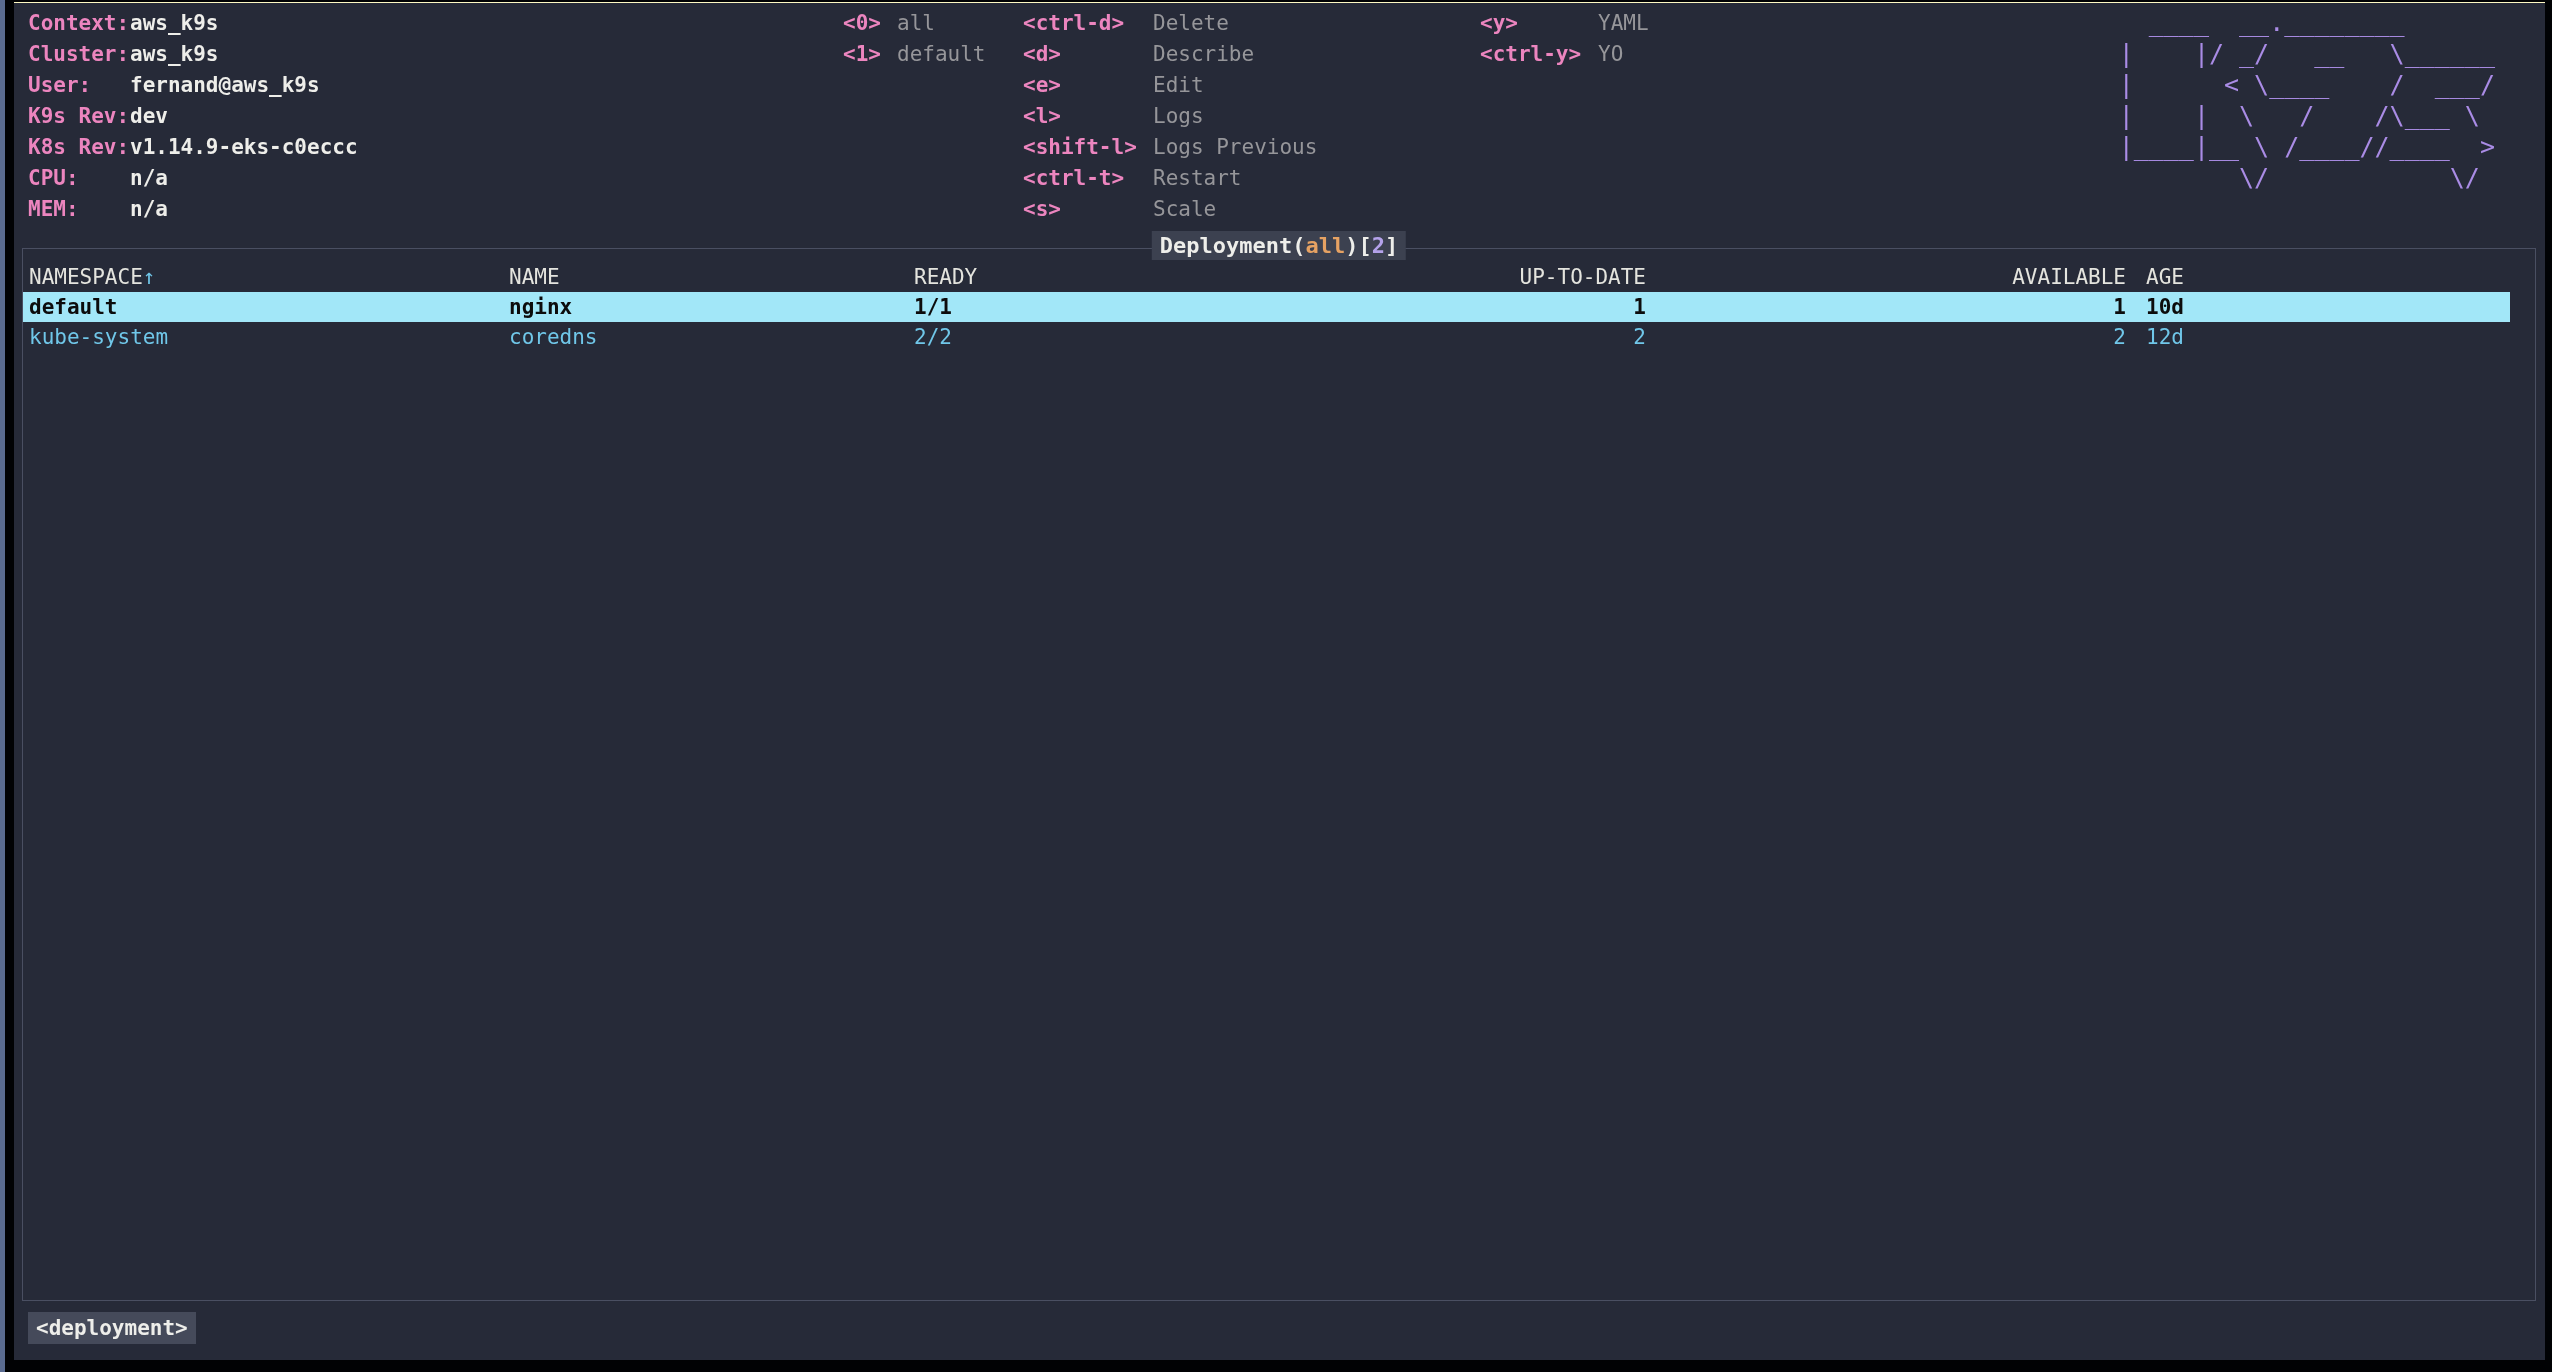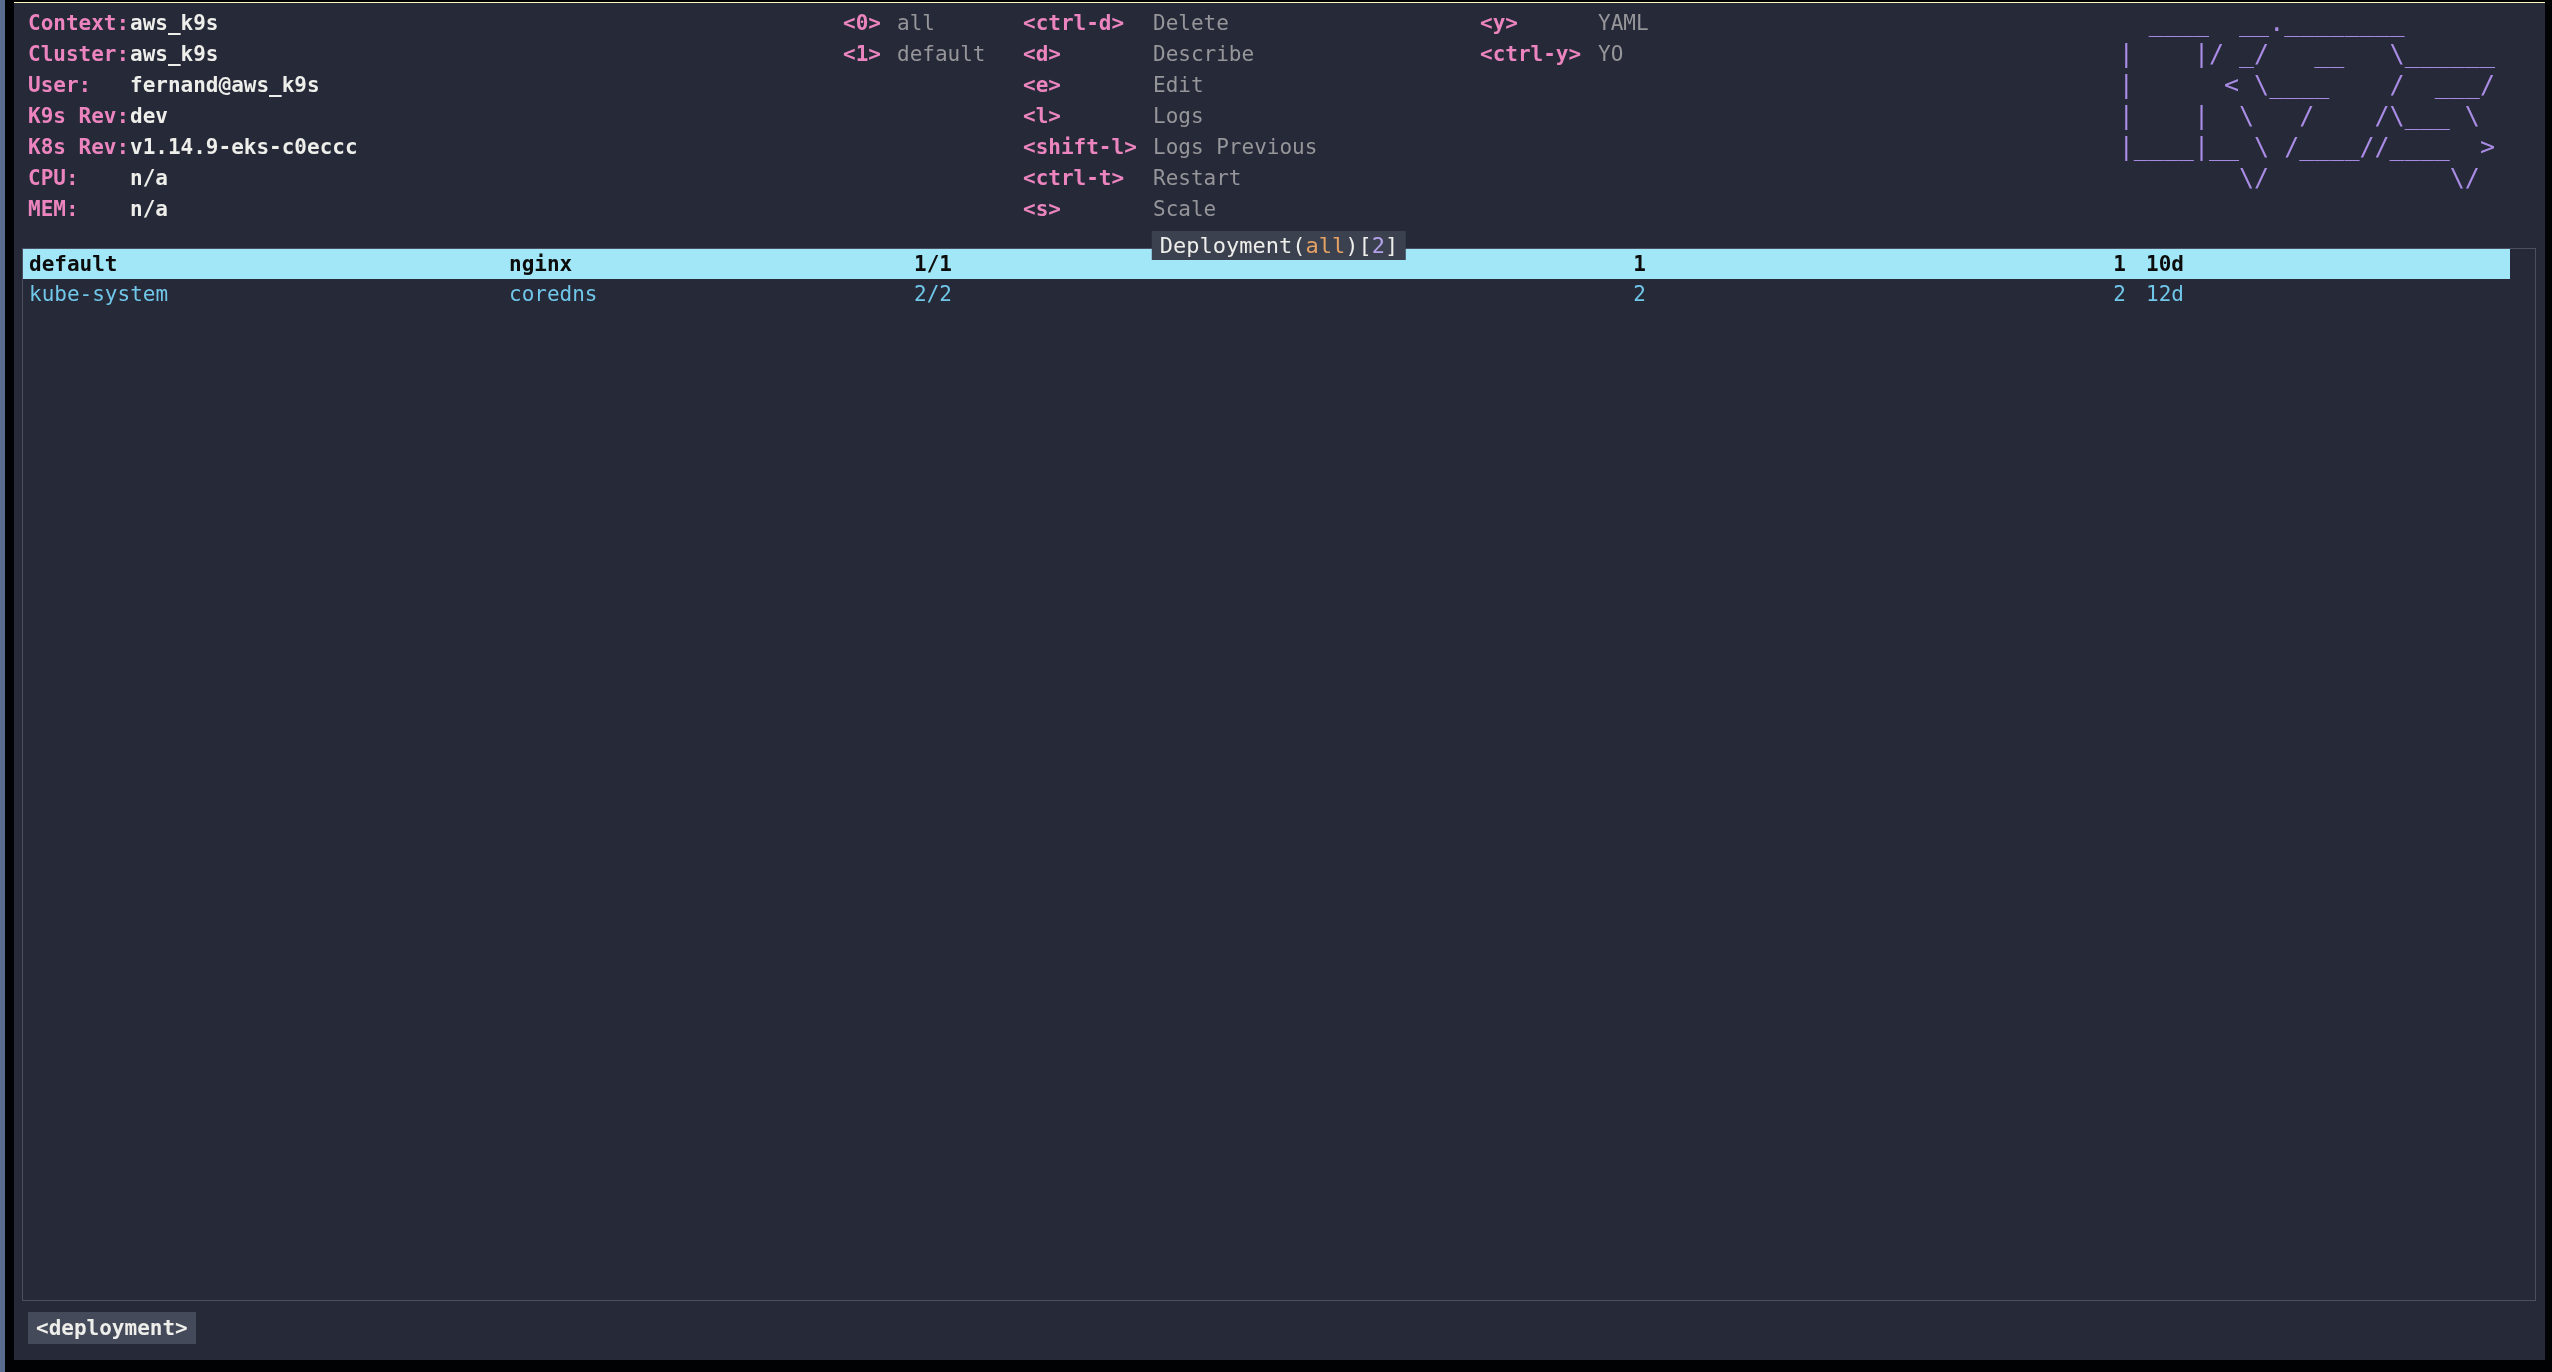--- a/index.html
+++ b/index.html
@@ -30,21 +30,21 @@
 
   .logo { position:absolute; top:4px; right:35px; font-size:25px; line-height:31px;
           color:var(--purple,#aa8ce6); text-align:right; }
   .logo-line { white-space:pre; }
 
   
   .table-frame { position:absolute; left:8px; right:9px; top:245px; height:1053px;
                  border:1px solid var(--border,#4a4f62); }
   .title-pill { position:absolute; top:-18px; left:50%; transform:translateX(-50%);
                 background:var(--pill-bg,#3c4150); padding:2px 8px; font-size:22px;
-                font-weight:normal; color:var(--white,#eeeeea); white-space:nowrap; }
+                font-weight:bold; color:var(--white,#eeeeea); white-space:nowrap; }
   .t-ns    { color:var(--orange,#e6a263); }
   .t-count { color:var(--lavender,#b4a2ea); }
 
   .thead, .t-row { display:grid; grid-template-columns:480px 405px 350px 382px 480px auto;
                    height:30px; line-height:30px; padding-left:6px; margin-right:25px;
                    font-size:21px; white-space:pre; overflow:hidden; }
   .thead { margin-top:13px; color:var(--header-fg,#e4e4de); }
   .c-utd, .c-avail { text-align:right; }
   .c-age { padding-left:20px; }
   .sort-arrow { color:var(--skyblue,#70c7e9); }
@@ -98,20 +98,21 @@
         <div class="logo-line">|      &lt; \____    /  ___/ </div>
         <div class="logo-line">|    |  \   /    /\___ \  </div>
         <div class="logo-line">|____|__ \ /____//____  &gt; </div>
         <div class="logo-line">        \/            \/  </div>
       </div>
 
     <div class="table-frame">
       <div class="title-pill">
         <span class="t-res">Deployment(</span><span class="t-ns">all</span><span class="t-mid">)[</span><span class="t-count">2</span><span class="t-end">]</span>
       </div>
+      <div class="thead" id="thead"><span class="c-ns"><span>NAMESPACE</span><span class="sort-arrow">↑</span></span><span class="c-name"><span>NAME</span></span><span class="c-ready"><span>READY</span></span><span class="c-utd"><span>UP-TO-DATE</span></span><span class="c-avail"><span>AVAILABLE</span></span><span class="c-age"><span>AGE</span></span></div>
       <div id="rows">
           <div class="t-row selected"><span class="c-ns">default</span><span class="c-name">nginx</span><span class="c-ready">1/1</span><span class="c-utd">1</span><span class="c-avail">1</span><span class="c-age">10d</span></div>
           <div class="t-row"><span class="c-ns">kube-system</span><span class="c-name">coredns</span><span class="c-ready">2/2</span><span class="c-utd">2</span><span class="c-avail">2</span><span class="c-age">12d</span></div>
         </div>
     </div>
 
     <div class="crumbs" id="crumbs"><span class="crumb">&lt;deployment&gt;</span></div>
   </div>
 </div>
 

